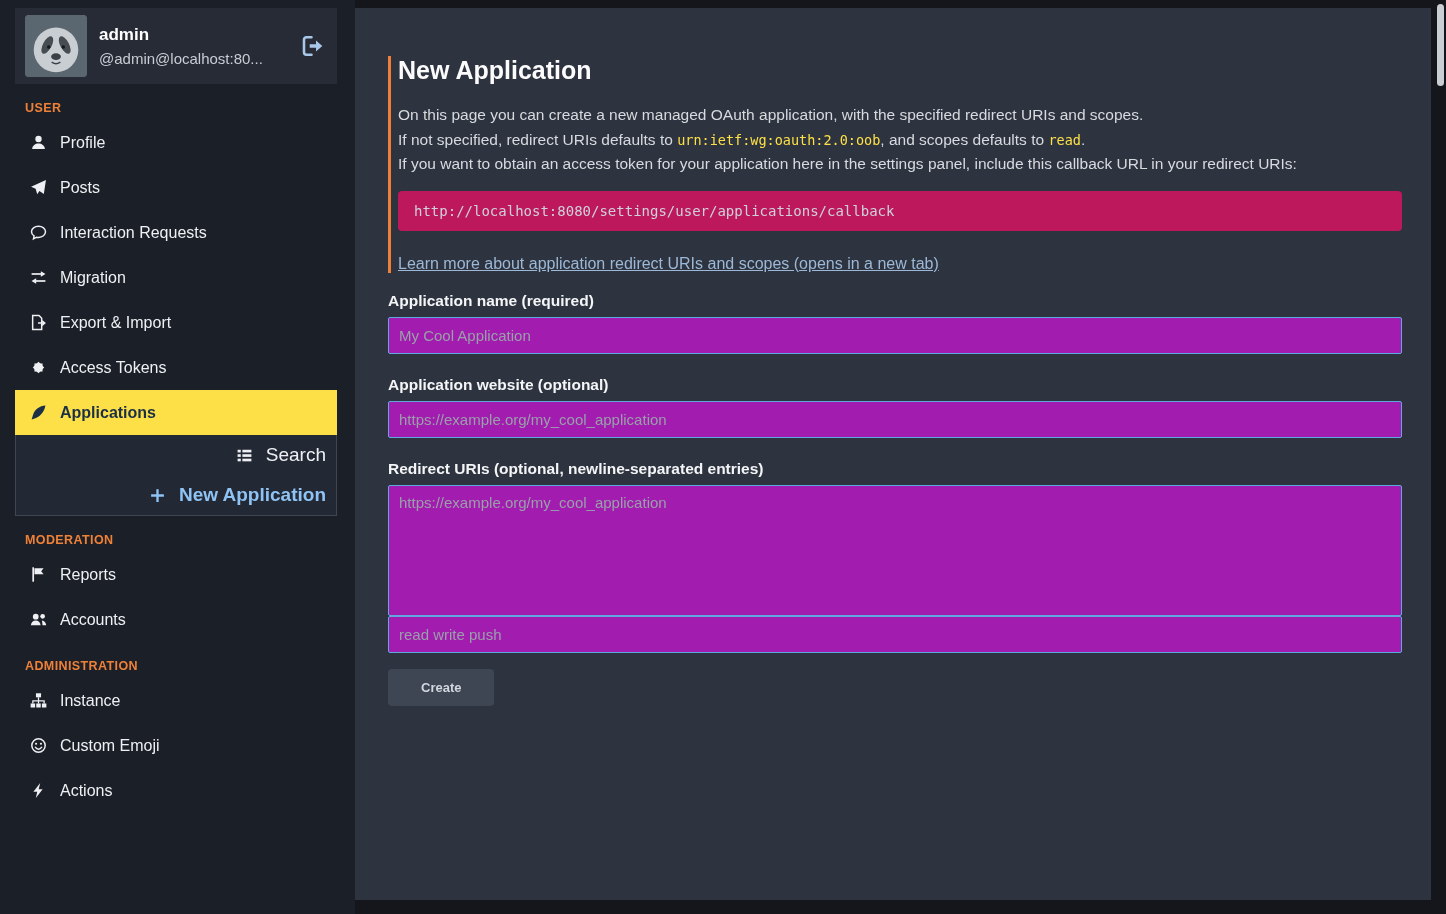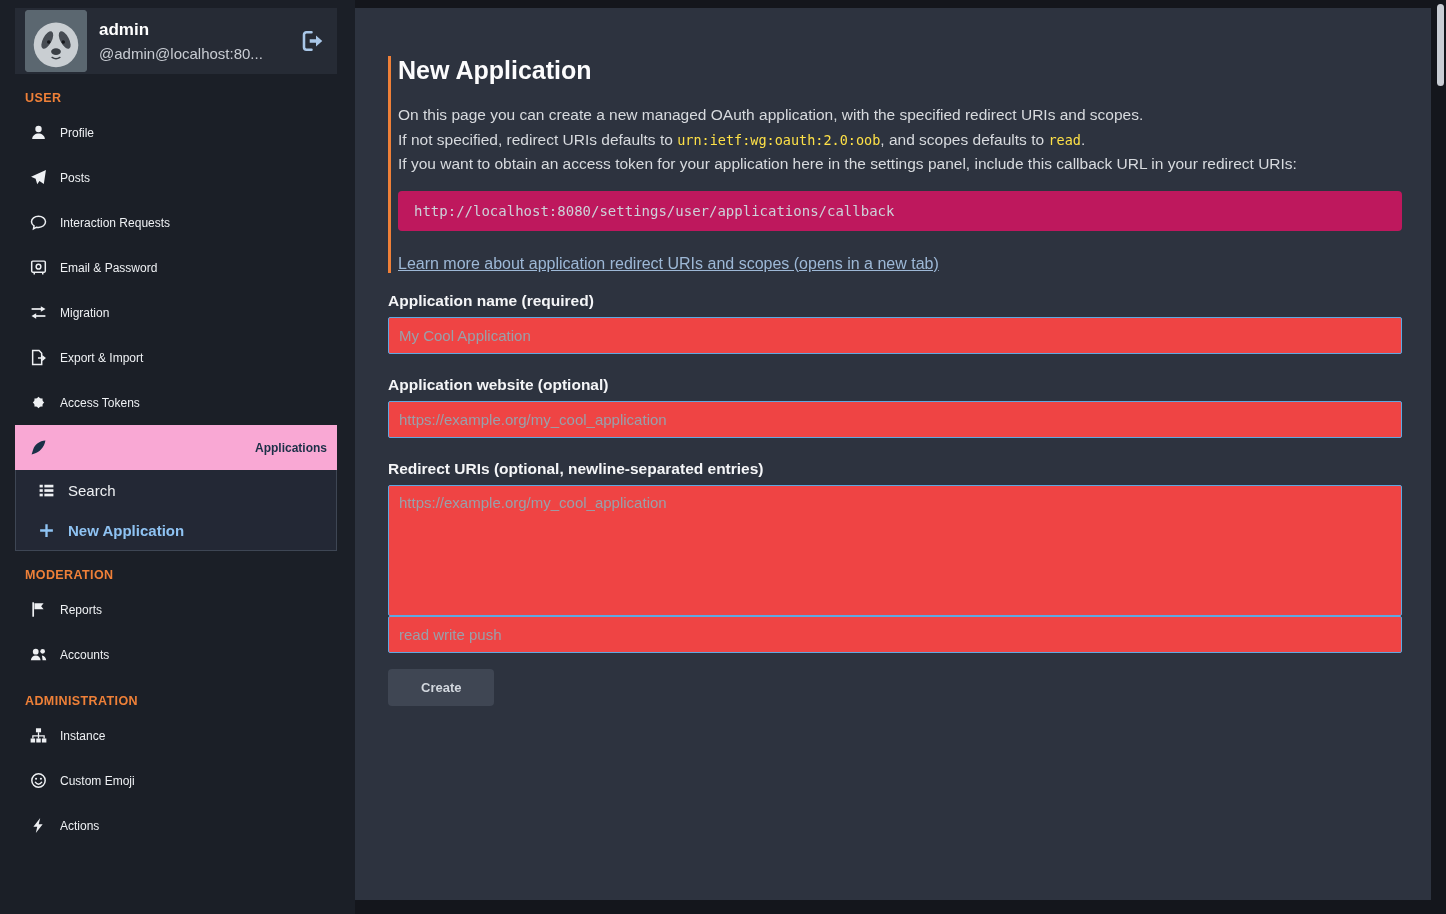--- a/index.html
+++ b/index.html
@@ -9,54 +9,54 @@
     background: #14161c;
     font-family: "Liberation Sans", "DejaVu Sans", sans-serif;
     overflow: hidden;
     color: #e6e8ec;
     position: relative;
   }
   .app { display: flex; height: 100%; }
 
   
   .sidebar { flex: none; width: 355px; background: #1b1f27; padding: 8px 18px 0 15px; }
-  .user-card { display: flex; align-items: center; gap: 12px; background: #262b35; padding: 10px 12px 10px 10px; height: 66px; }
+  .user-card { display: flex; align-items: center; gap: 12px; background: #262b35; padding: 10px 12px 10px 10px; height: 76px; }
   .avatar { width: 62px; height: 62px; border-radius: 4px; overflow: hidden; flex: none; background: #5b6770; }
   .avatar svg { display: block; width: 100%; height: 100%; }
   .user-info { flex: 1; min-width: 0; }
   .username { font-size: 17px; font-weight: bold; color: #ffffff; margin-bottom: 5px; }
   .handle { font-size: 15px; color: #c8ccd3; white-space: nowrap; overflow: hidden; }
   .logout { color: #a9c7e8; flex: none; width: 24px; height: 24px; cursor: pointer; }
   .logout svg { display: block; width: 100%; height: 100%; }
 
   .section-header { color: #ef8038; font-size: 12.5px; font-weight: bold; letter-spacing: .4px; padding-left: 10px; margin: 17px 0 5px; }
-  .nav-item { display: flex; align-items: center; gap: 13px; height: 45px; padding: 0 10px 0 15px; color: #eef0f3; font-size: 12px; text-decoration: none; cursor: pointer; }
+  .nav-item { display: flex; align-items: center; gap: 13px; height: 45px; padding: 0 10px 0 15px; color: #eef0f3; font-size: 16px; text-decoration: none; cursor: pointer; }
   .icon { width: 17px; height: 17px; flex: none; }
   .icon svg { display: block; width: 100%; height: 100%; fill: currentColor; }
-  .nav-item.active { background: #f9a8d4; color: #1b3047; font-weight: bold; justify-content: space-between; }
+  .nav-item.active { background: #fde047; color: #1b3047; font-weight: bold; }
   .submenu { border: 1px solid #3e4654; border-top: none; background: #232835; }
-  .submenu .nav-item { height: 40px; padding-left: 22px; font-size: 15px; }
+  .submenu .nav-item { height: 40px; padding-left: 22px; font-size: 19px; justify-content: flex-end; }
   .submenu .nav-item.sub-active { color: #8fc3f3; font-weight: bold; }
   .submenu .nav-item.sub-active .icon { color: #8fc3f3; }
 
   
   .main { flex: 1; background: #2d333f; margin: 8px 15px 14px 0; padding: 48px 29px 0 33px; overflow: hidden; }
   .intro { border-left: 3px solid #ef8038; padding-left: 7px; }
   .page-title { margin: 0 0 18px; font-size: 25px; color: #fcfcfd; font-weight: bold; }
   .intro p { margin: 0; font-size: 15.5px; line-height: 24.5px; color: #d7dade; }
   .intro code { font-family: "DejaVu Sans Mono", "Liberation Mono", monospace; font-size: 13.5px; color: #fde047; }
   .code-block { background: #be185d; border-radius: 4px; padding: 12px 16px; margin: 14px 0 24px;
     font-family: "DejaVu Sans Mono", "Liberation Mono", monospace; font-size: 14px; color: #cdd2d9; }
   .learn-more { color: #9db8d6; font-size: 16px; text-decoration: underline; cursor: pointer; }
 
   .form { margin-top: 19px; }
   .field-label { display: block; font-weight: bold; font-size: 15.5px; color: #f4f5f7; margin: 22px 0 7px; }
   .field-label:first-child { margin-top: 0; }
   .form input[type=text], .form textarea {
-    width: 100%; background: #ef4444; border: 1px solid #5fa8e0; border-radius: 2px;
+    width: 100%; background: #a21caf; border: 1px solid #5fa8e0; border-radius: 2px;
     color: #e8eaee; font-size: 15px; padding: 8px 10px; font-family: inherit; height: 37px; display: block;
   }
   .form textarea { height: 131px; resize: none; }
   .form input::placeholder, .form textarea::placeholder { color: #99a0aa; opacity: 1; }
   .create-btn { margin-top: 16px; background: #3f4653; border: none; border-radius: 4px; color: #d2d7de;
     font-weight: bold; font-size: 13px; padding: 11px 33px; cursor: pointer; font-family: inherit; }
 
   .scroll-thumb { position: absolute; right: 2px; top: 4px; width: 7px; height: 82px; background: #c9cdd4; border-radius: 4px; }
 </style>
 </head>
@@ -115,30 +115,20 @@
 
       <a class="nav-item">
         <span class="icon">
           <svg viewBox="0 0 16 16">
               <path d="M8 2.2c-3.7 0-6.6 2.2-6.6 5 0 1.6 1 3.1 2.4 4l-.5 2.7 2.9-1.5c.6.1 1.2.2 1.8.2 3.7 0 6.6-2.3 6.6-5.2S11.7 2.2 8 2.2z" fill="none" stroke="currentColor" stroke-width="1.4"></path>
             </svg>
         </span>
         <span>Interaction Requests</span>
       </a>
 
-      <a class="nav-item">
-        <span class="icon">
-          <svg viewBox="0 0 16 16">
-              <rect x="1.6" y="2" width="12.8" height="10.4" rx="1" fill="none" stroke="currentColor" stroke-width="1.4"></rect>
-              <circle cx="8" cy="7.2" r="2.2" fill="none" stroke="currentColor" stroke-width="1.4"></circle>
-              <path d="M4 12.6v1.9M12 12.6v1.9" stroke="currentColor" stroke-width="1.4" fill="none"></path>
-            </svg>
-        </span>
-        <span>Email &amp; Password</span>
-      </a>
 
       <a class="nav-item">
         <span class="icon">
           <svg viewBox="0 0 16 16">
               <path d="M1.5 3.9h9v1.6h-9z"></path>
               <path d="M10.2 2.2 14.6 4.7 10.2 7.2z"></path>
               <path d="M5.5 10.5h9v1.6h-9z"></path>
               <path d="M5.8 8.8 1.4 11.3 5.8 13.8z"></path>
             </svg>
         </span>

